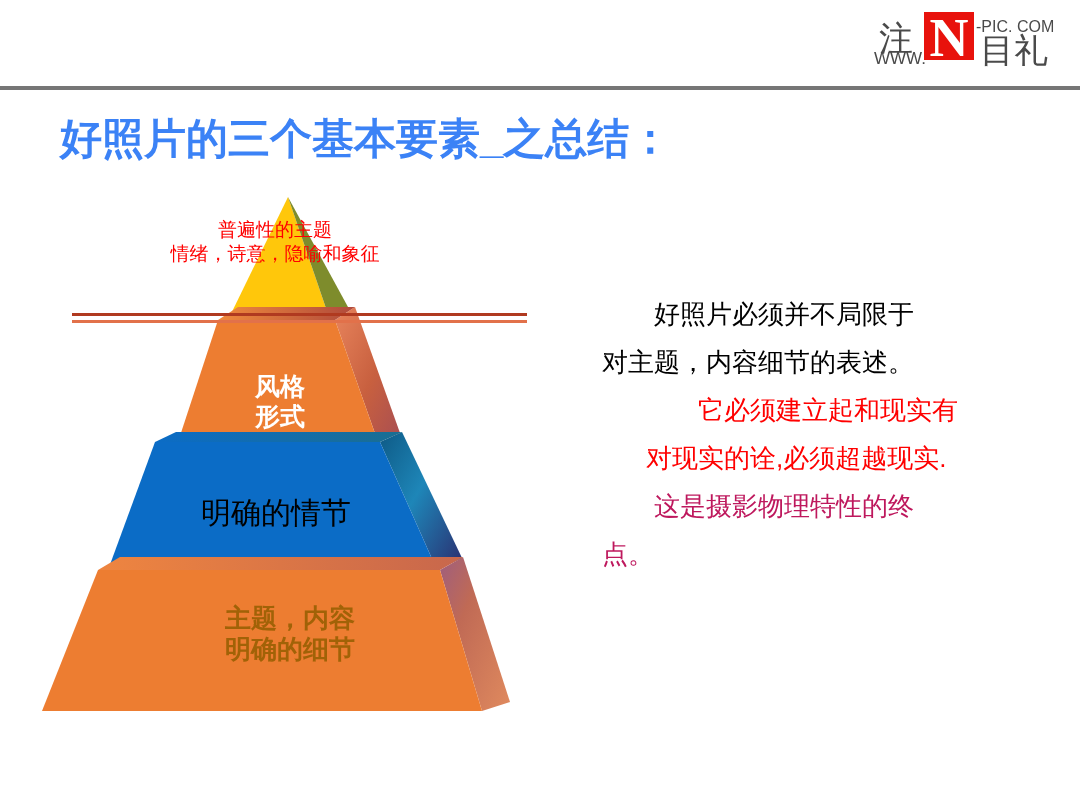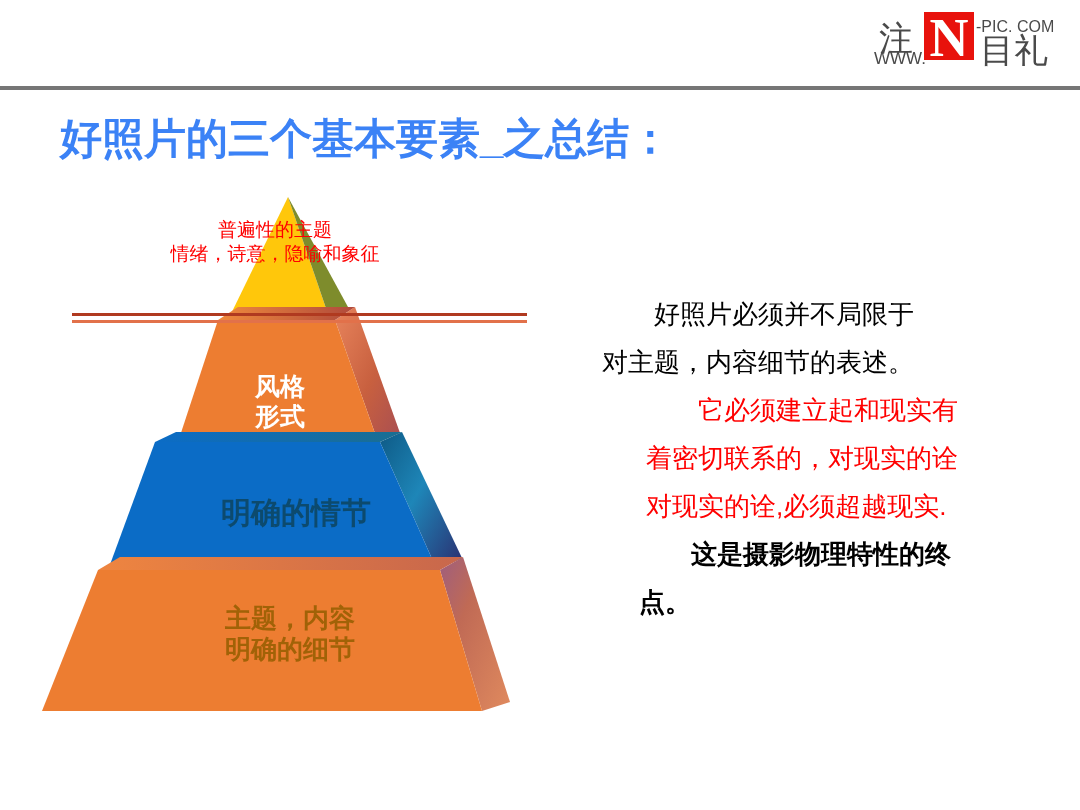--- a/index.html
+++ b/index.html
@@ -89,26 +89,26 @@
     left: 190px;
     top: 333px;
     width: 180px;
     color: #ffffff;
     font-size: 25px;
     font-weight: bold;
     margin-top: 39px;
   }
   
   #tier2-label {
-    left: 156px;
+    left: 136px;
     top: 495px;
     width: 280px;
-    color: #0c4a6e;
+    color: #000000;
     font-size: 30px;
-    font-weight: bold;
+    font-weight: normal;
   }
   
   #tier3-label {
     left: 130px;
     top: 603px;
     width: 320px;
     color: #a16207;
     font-size: 26px;
     font-weight: bold;
   }
@@ -143,21 +143,21 @@
     top: 290px;
     width: 400px;
   }
   .tline {
     font-size: 26px;
     line-height: 48px;
     white-space: nowrap;
   }
   .tline.black { color: #000000; font-weight: normal; }
   .tline.red   { color: #FF0000; font-weight: normal; margin-left: 44px; }
-  .tline.redbold { color: #000000; font-weight: bold; margin-left: 37px; }
+  .tline.redbold { color: #be185d; font-weight: normal; }
   .tline.indent { text-indent: 52px; }
 </style>
 </head>
 <body>
 
 <div id="header">
 
   <div id="logo">
     <svg width="200" height="62" viewBox="0 0 200 62" xmlns="http://www.w3.org/2000/svg">
 
@@ -253,17 +253,16 @@
 形式</div>
   <div class="tier-label" id="tier2-label">明确的情节</div>
   <div class="tier-label" id="tier3-label">主题，内容
 明确的细节</div>
 </div>
 
 <div id="body-text">
     <div class="tline black indent">好照片必须并不局限于</div>
     <div class="tline black">对主题，内容细节的表述。</div>
     <div class="tline red indent">它必须建立起和现实有</div>
-    <div class="tline red">着密切联系的，对现实的诠</div>
     <div class="tline red">对现实的诠,必须超越现实.</div>
     <div class="tline redbold indent">这是摄影物理特性的终</div>
     <div class="tline redbold">点。</div>
   </div>
 
 </body></html>

